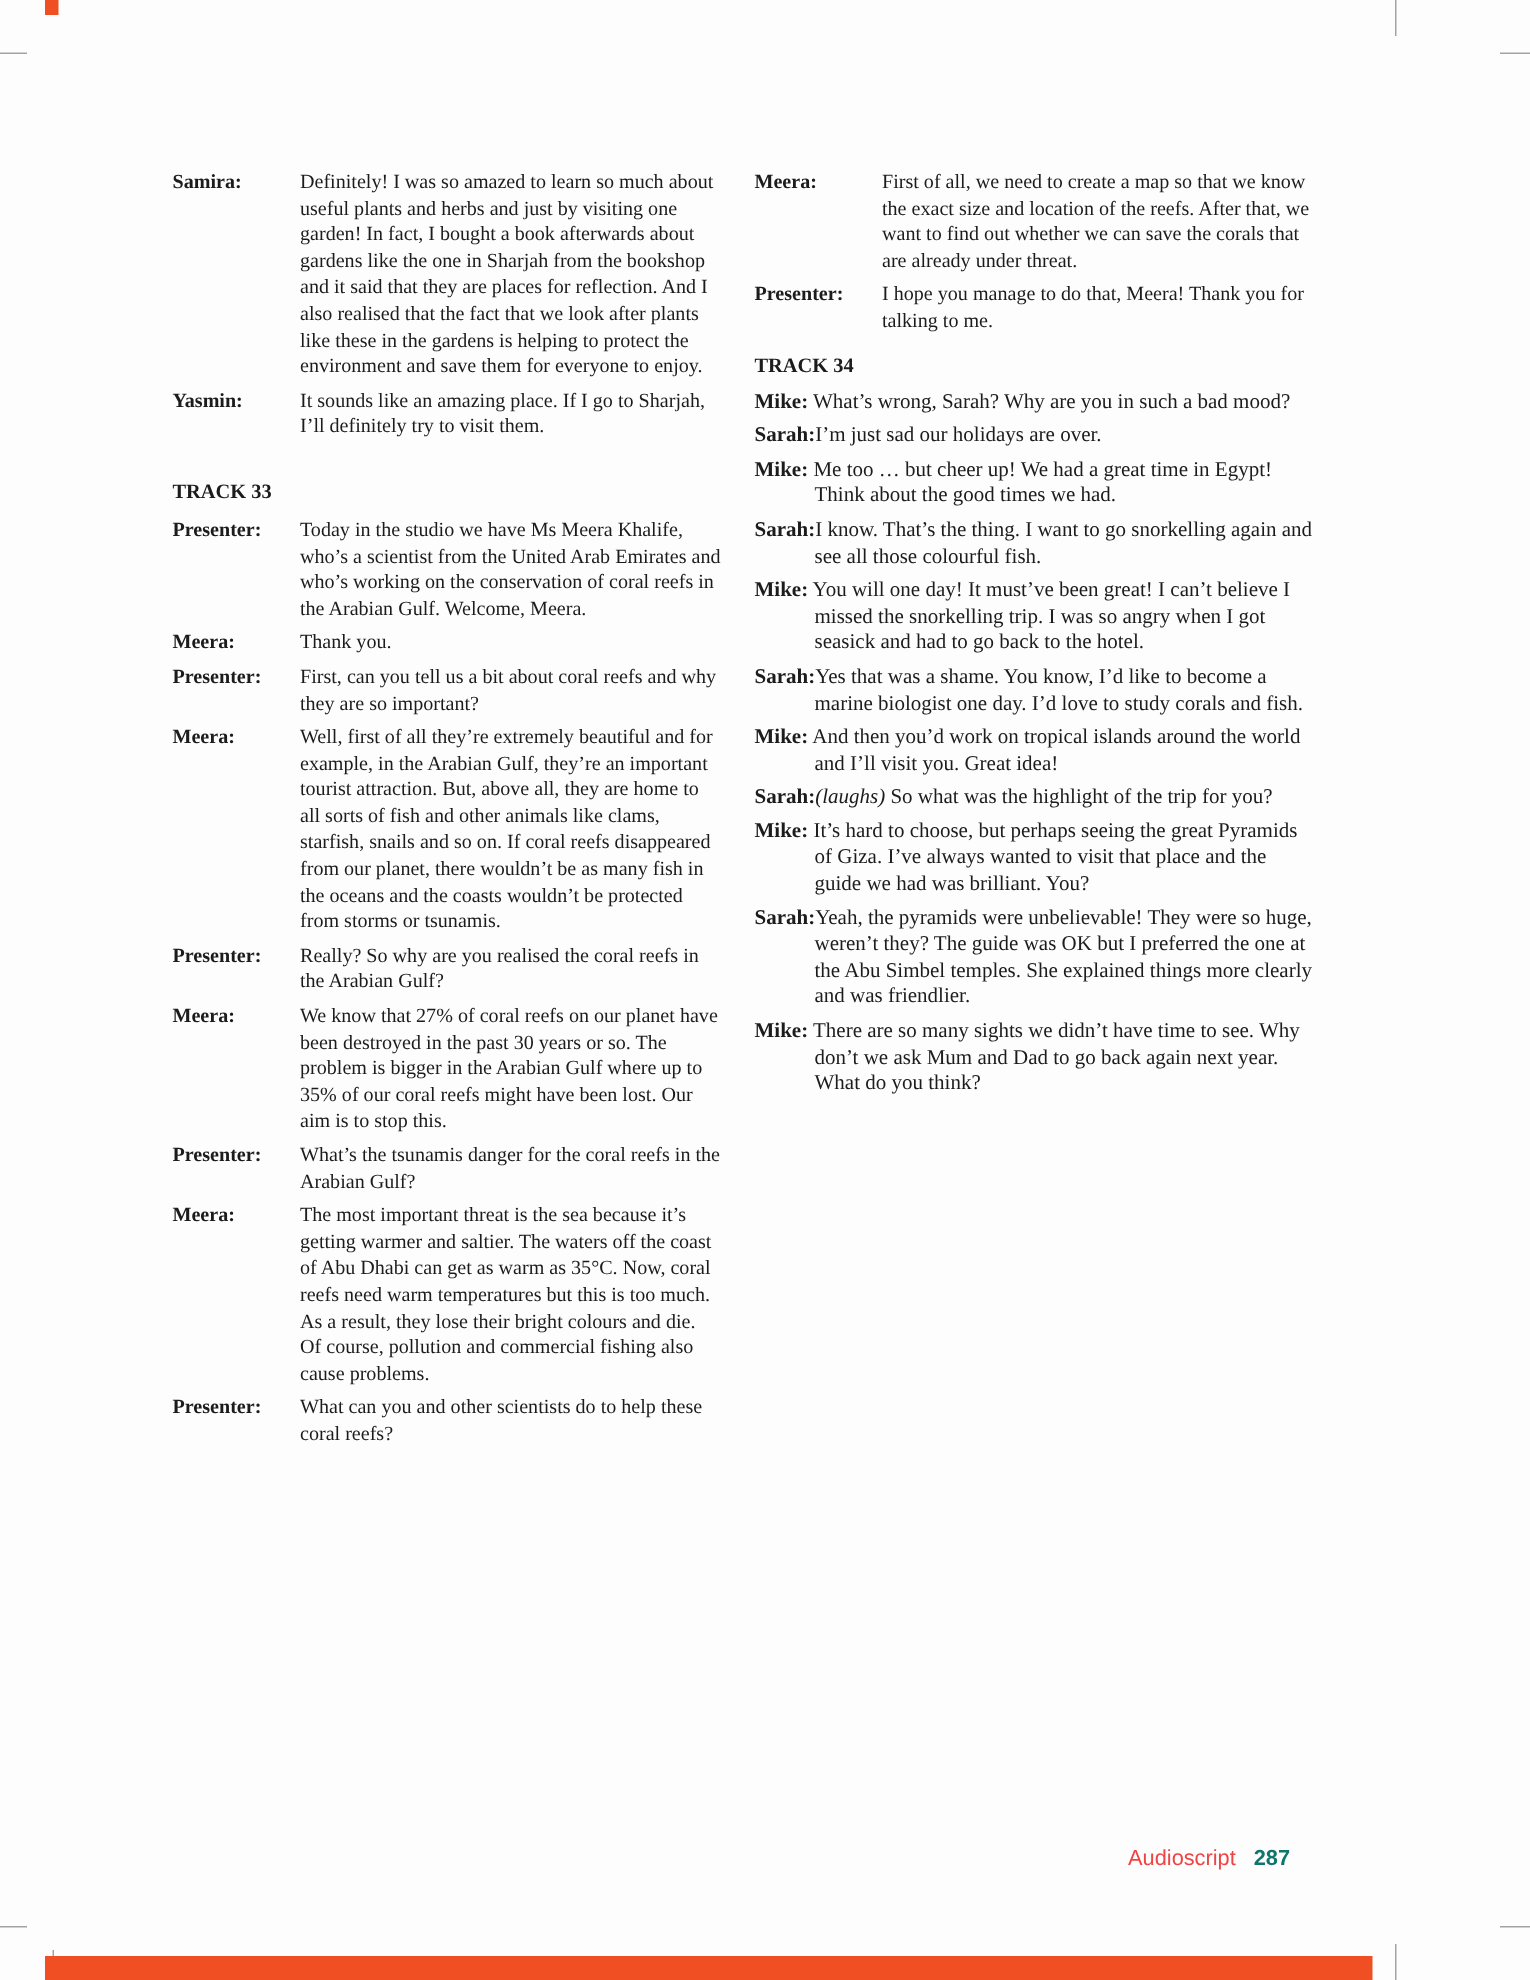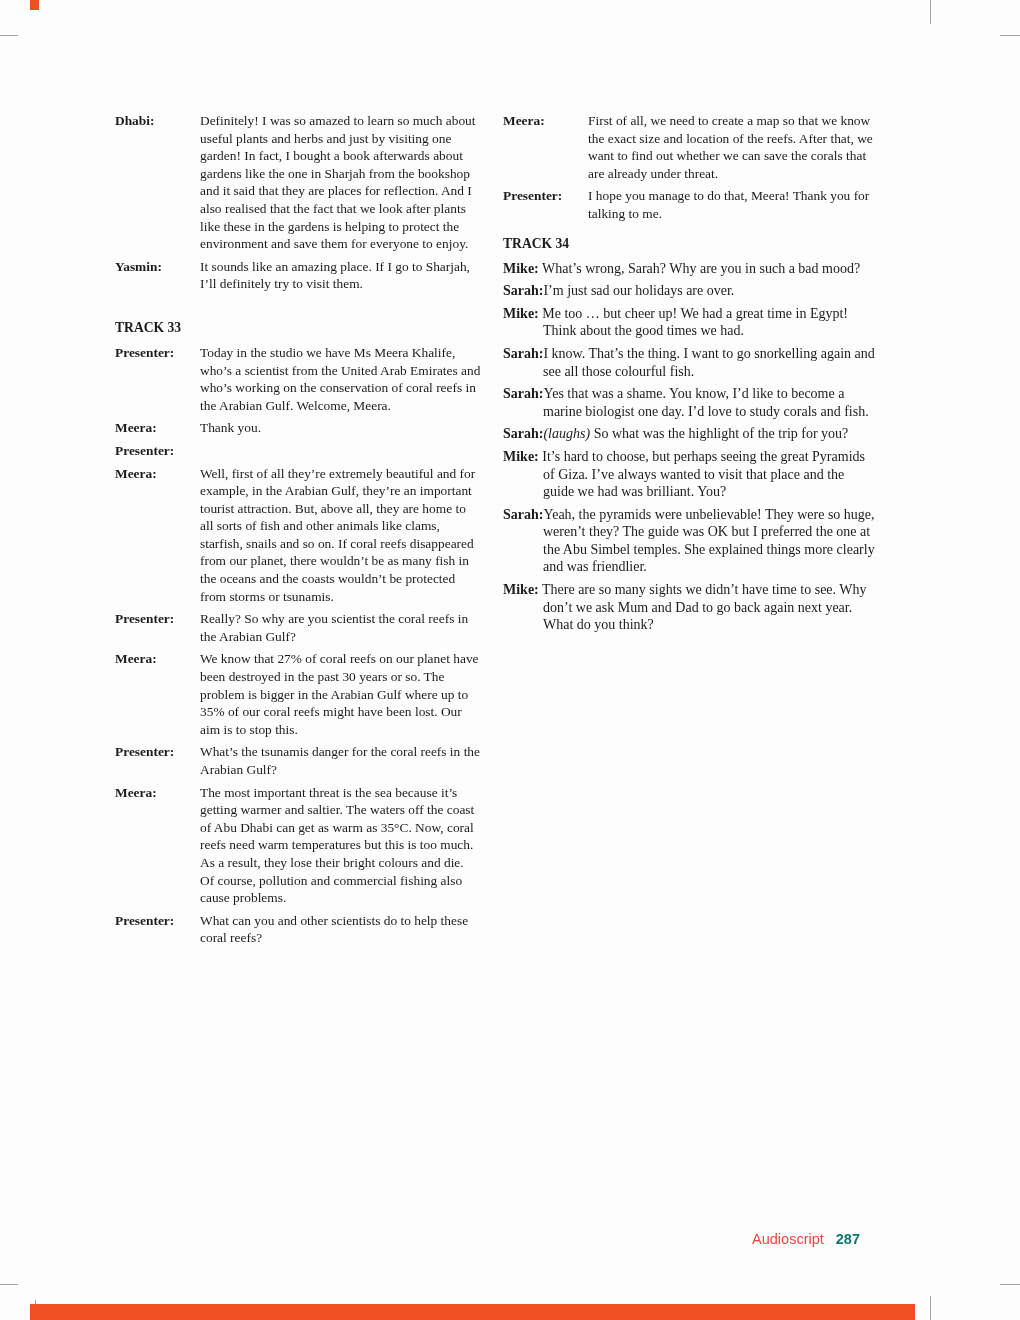--- a/index.html
+++ b/index.html
@@ -57,46 +57,47 @@
   <div class="crop bl-v"></div>
   <div class="crop br-v"></div>
   <div class="crop br-h"></div>
 
   <div class="accent-top" style="background: rgb(240, 79, 35);"></div>
   <div class="accent-bottom" style="background: rgb(240, 79, 35);"></div>
 
   <div class="columns">
     <div class="col left" id="col-left">
         <div class="dialogue-row">
-          <div class="speaker">Dhabi:</div>
+          <div class="speaker">Samira:</div>
           <div class="speech">Definitely!  I was so amazed to learn so much about useful plants and herbs and just by visiting one garden! In fact, I bought a book afterwards about gardens like the one in Sharjah from the bookshop and it said that they are places for reflection. And I also realised that the fact that we look after plants like these in the gardens is helping to protect the environment and save them for everyone to enjoy.</div>
         </div>
         <div class="dialogue-row">
           <div class="speaker">Yasmin:</div>
           <div class="speech">It sounds like an amazing place. If I go to Sharjah, I’ll definitely try to visit them.</div>
         </div>
         <div class="track-heading">TRACK 33</div>
         <div class="dialogue-row">
           <div class="speaker">Presenter:</div>
           <div class="speech">Today in the studio we have Ms Meera Khalife, who’s a scientist from the United Arab Emirates and who’s working on the conservation of coral reefs in the Arabian Gulf. Welcome, Meera.</div>
         </div>
         <div class="dialogue-row">
           <div class="speaker">Meera:</div>
           <div class="speech">Thank you.</div>
         </div>
         <div class="dialogue-row">
           <div class="speaker">Presenter:</div>
+          <div class="speech">First, can you tell us a bit about coral reefs and why they are so important?</div>
         </div>
         <div class="dialogue-row">
           <div class="speaker">Meera:</div>
           <div class="speech">Well, first of all they’re extremely beautiful and for example, in the Arabian Gulf, they’re an important tourist attraction. But, above all, they are home to all sorts of fish and other animals like clams, starfish, snails and so on. If coral reefs disappeared from our planet, there wouldn’t be as many fish in the oceans and the coasts wouldn’t be protected from storms or tsunamis.</div>
         </div>
         <div class="dialogue-row">
           <div class="speaker">Presenter:</div>
-          <div class="speech">Really? So why are you scientist the coral reefs in the Arabian Gulf?</div>
+          <div class="speech">Really? So why are you realised the coral reefs in the Arabian Gulf?</div>
         </div>
         <div class="dialogue-row">
           <div class="speaker">Meera:</div>
           <div class="speech">We know that 27% of coral reefs on our planet have been destroyed in the past 30 years or so. The problem is bigger in the Arabian Gulf where up to 35% of our coral reefs might have been lost. Our aim is to stop this.</div>
         </div>
         <div class="dialogue-row">
           <div class="speaker">Presenter:</div>
           <div class="speech">What’s the tsunamis danger for the coral reefs in the Arabian Gulf?</div>
         </div>
         <div class="dialogue-row">
@@ -115,21 +116,23 @@
         </div>
         <div class="dialogue-row">
           <div class="speaker">Presenter:</div>
           <div class="speech">I hope you manage to do that, Meera! Thank you for talking to me.</div>
         </div>
         <div class="track-heading">TRACK 34</div>
         <div class="inline-row"><b>Mike:</b> What’s wrong, Sarah? Why are you in such a bad mood?</div>
         <div class="inline-row"><b>Sarah:</b>I’m just sad our holidays are over.</div>
         <div class="inline-row"><b>Mike:</b> Me too … but cheer up! We had a great time in Egypt! Think about the good times we had.</div>
         <div class="inline-row"><b>Sarah:</b>I know. That’s the thing. I want to go snorkelling again and see all those colourful fish.</div>
+        <div class="inline-row"><b>Mike:</b> You will one day! It must’ve been great! I can’t believe I missed the snorkelling trip. I was so angry when I got seasick and had to go back to the hotel.</div>
         <div class="inline-row"><b>Sarah:</b>Yes that was a shame. You know, I’d like to become a marine biologist one day. I’d love to study corals and fish.</div>
+        <div class="inline-row"><b>Mike:</b> And then you’d work on tropical islands around the world and I’ll visit you. Great idea!</div>
         <div class="inline-row"><b>Sarah:</b><i>(laughs)</i> So what was the highlight of the trip for you?</div>
         <div class="inline-row"><b>Mike:</b> It’s hard to choose, but perhaps seeing the great Pyramids of Giza. I’ve always wanted to visit that place and the guide we had was brilliant. You?</div>
         <div class="inline-row"><b>Sarah:</b>Yeah, the pyramids were unbelievable! They were so huge, weren’t they? The guide was OK but I preferred the one at the Abu Simbel temples. She explained things more clearly and was friendlier.</div>
         <div class="inline-row"><b>Mike:</b> There are so many sights we didn’t have time to see. Why don’t we ask Mum and Dad to go back again next year. What do you think?</div>
       </div>
   </div>
 
   <div class="footer">
     <span class="footer-label">Audioscript</span><span class="footer-num">287</span>
   </div>

